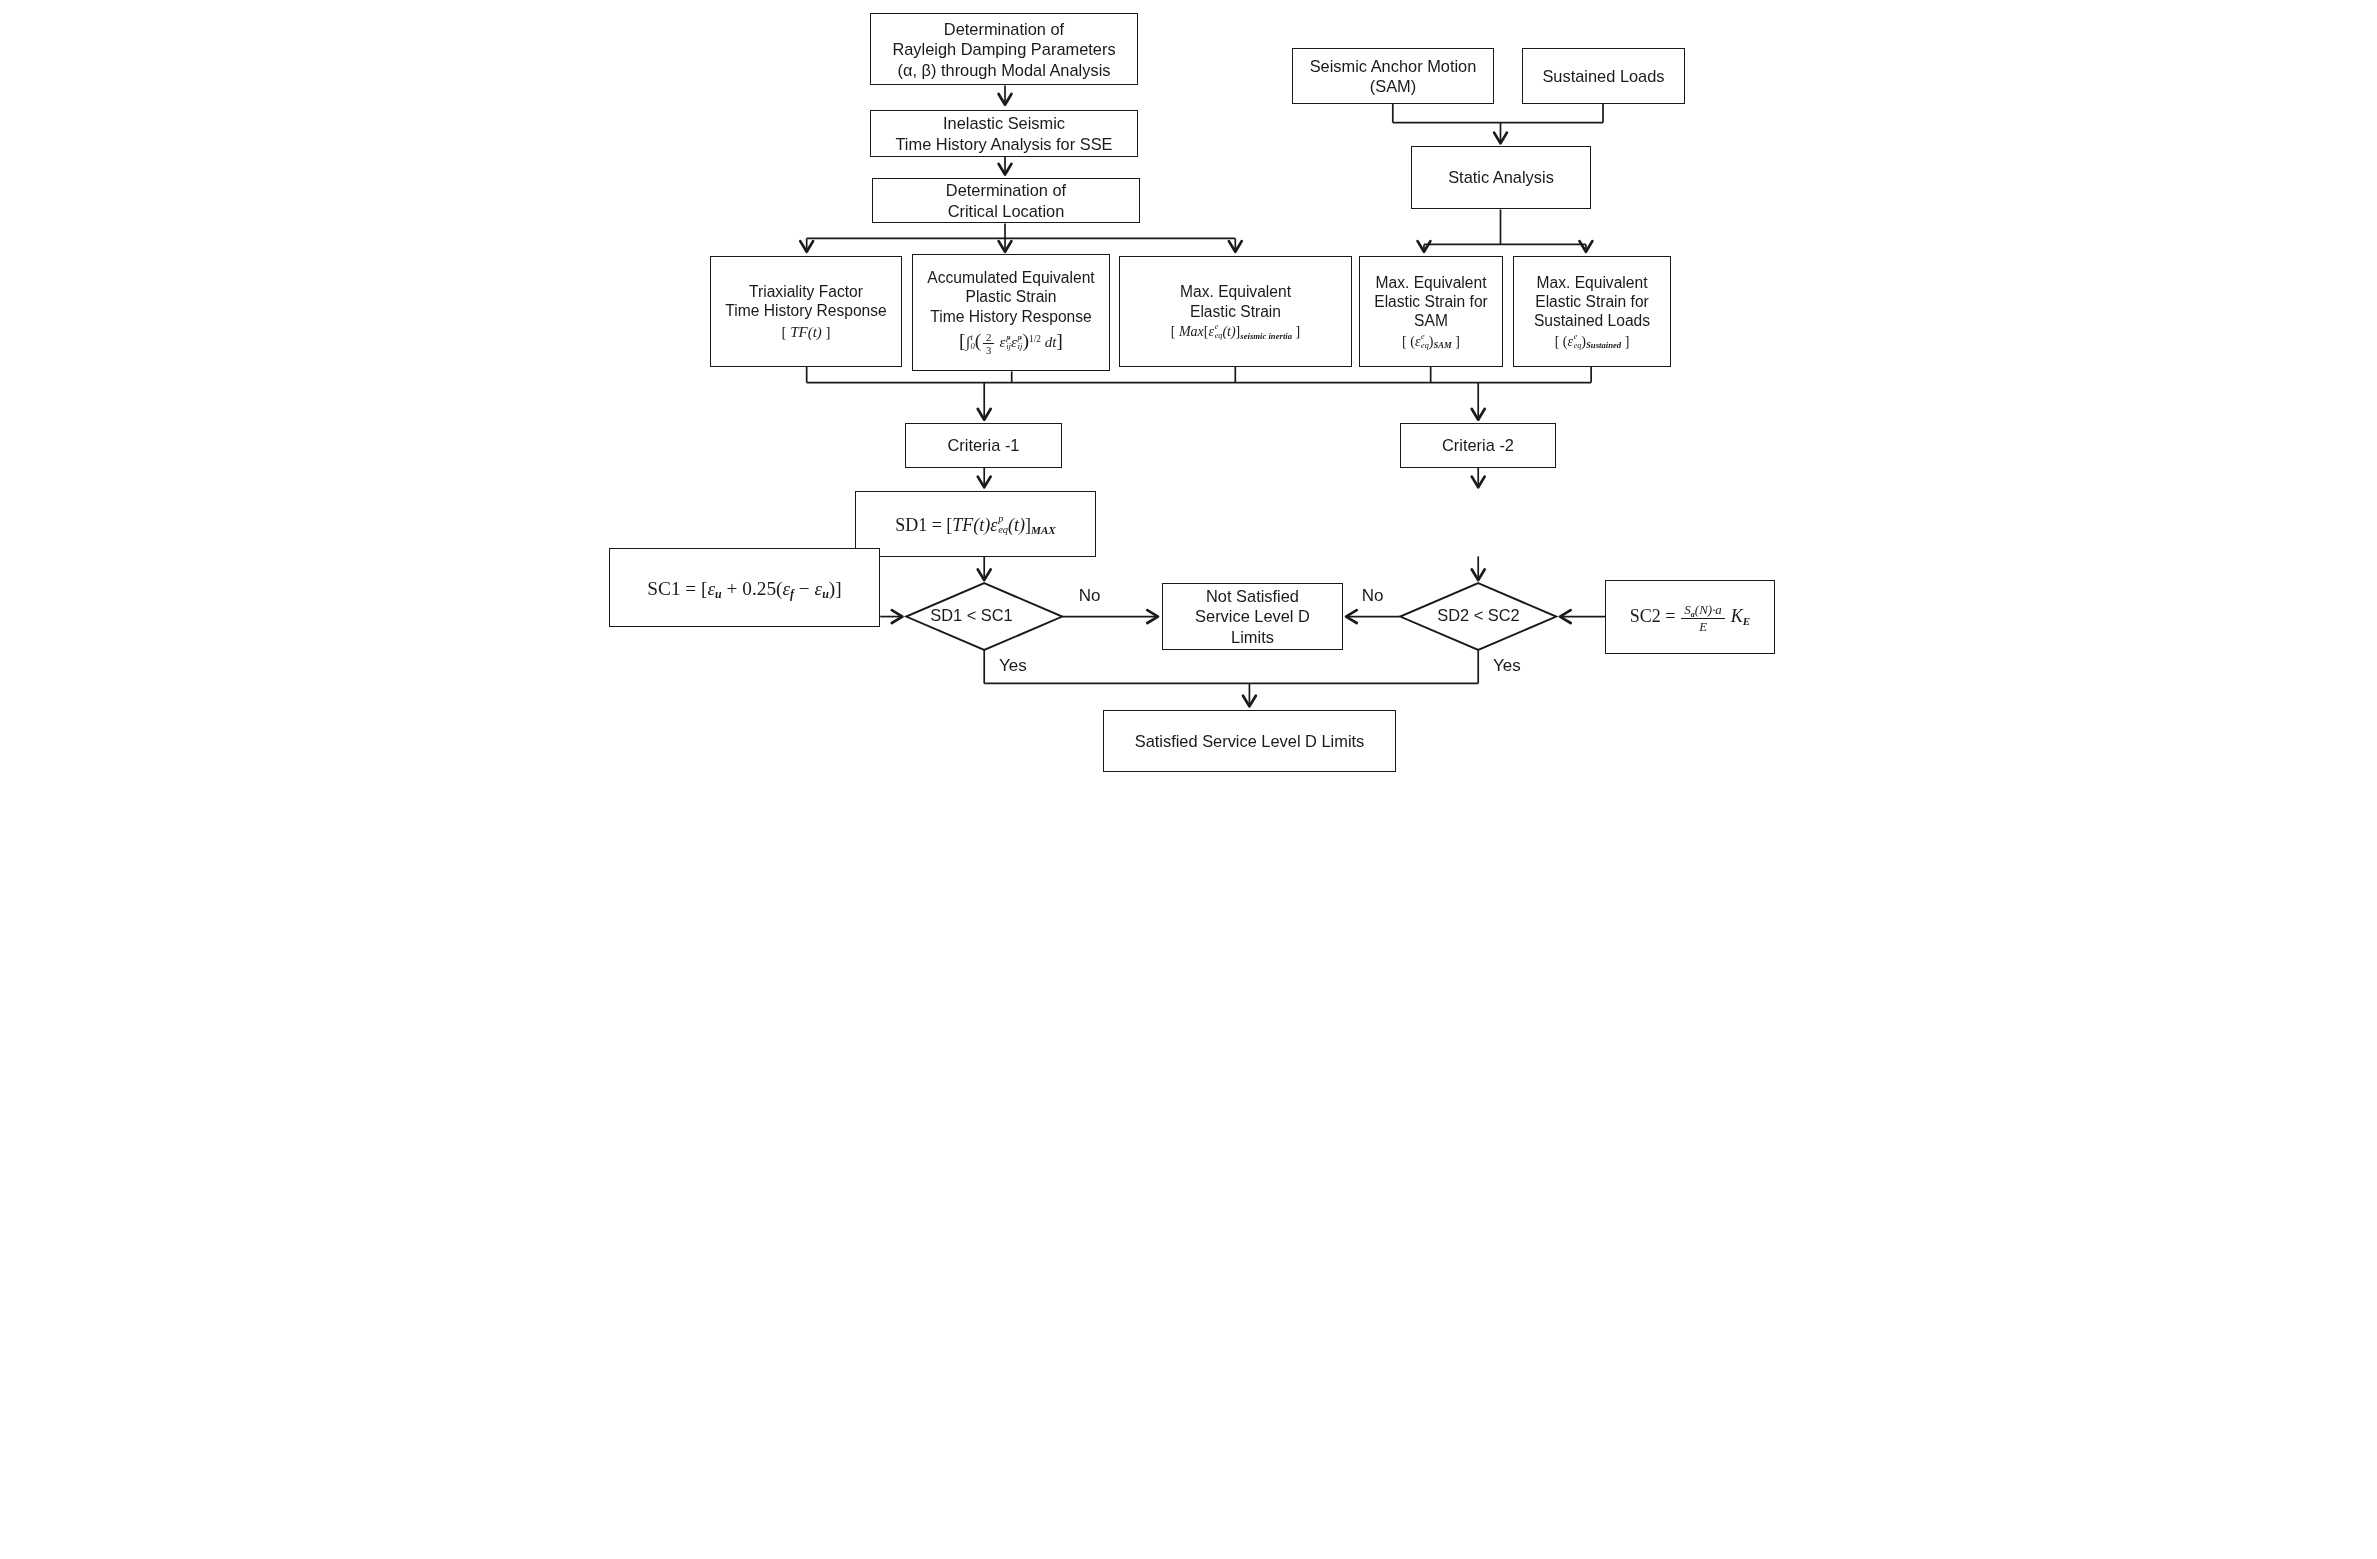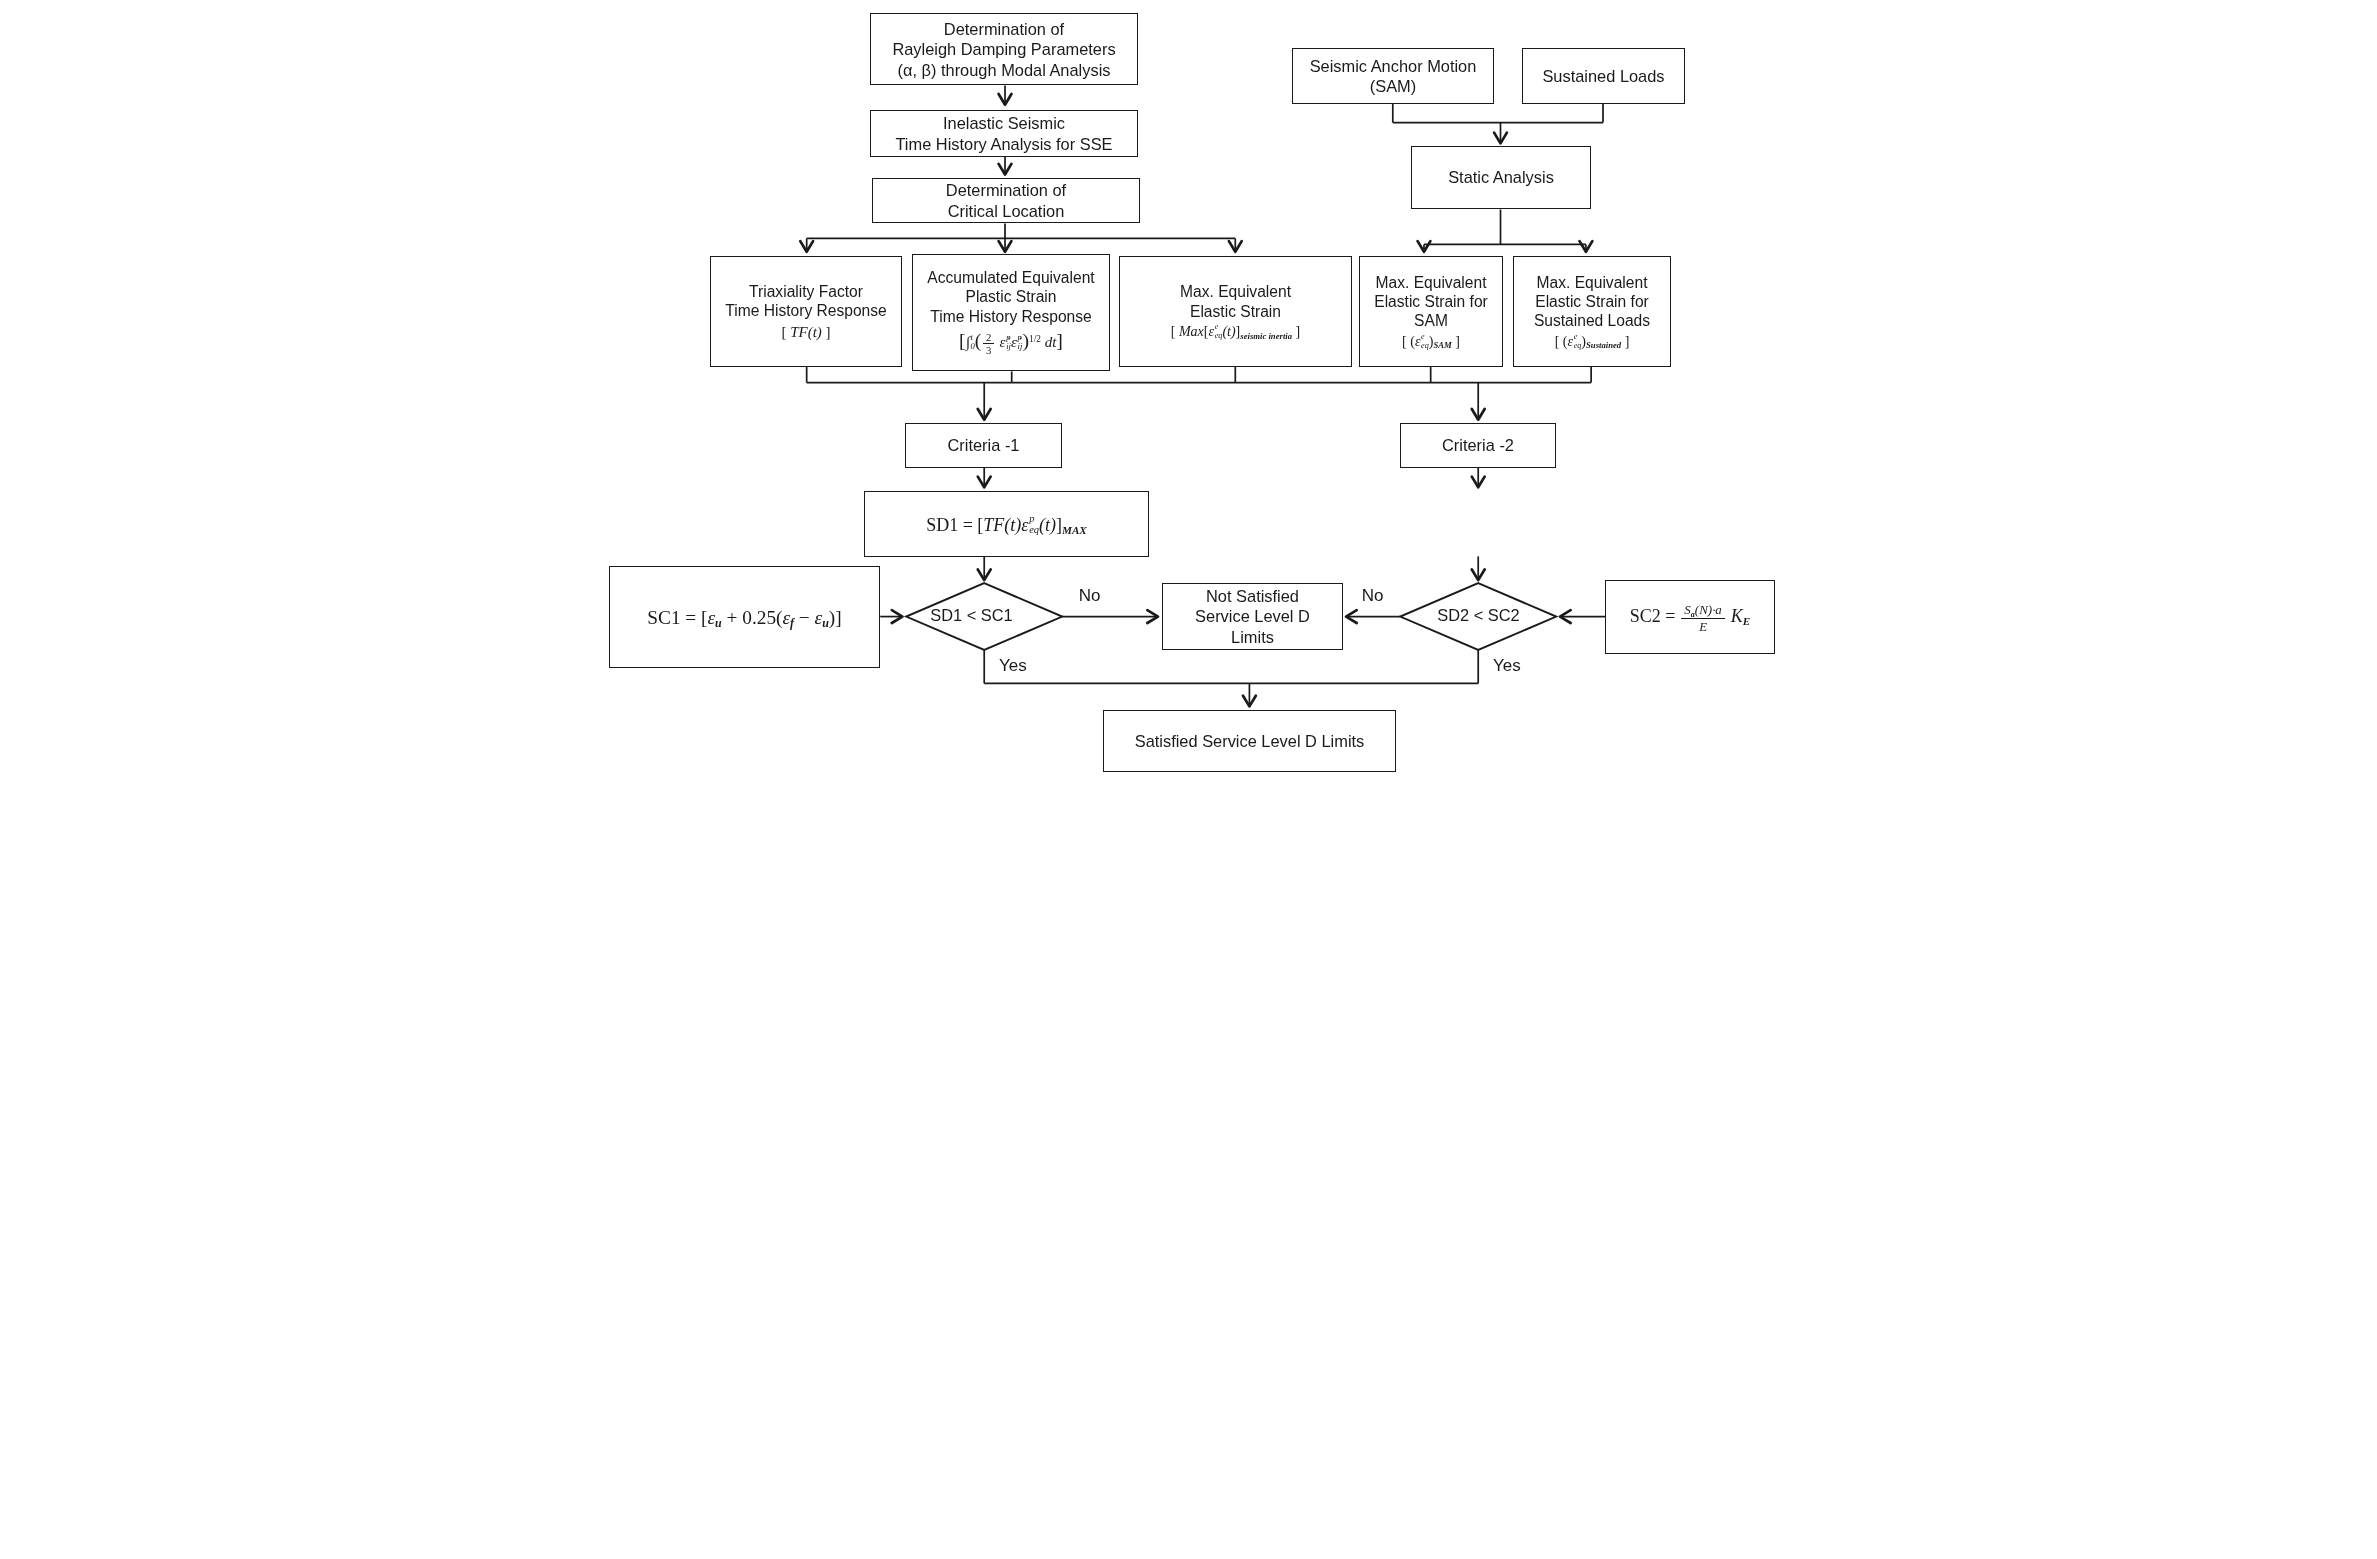--- a/index.html
+++ b/index.html
@@ -224,31 +224,31 @@
         </span><span>)</span><span class="it sb">Sustained</span><span> ]</span></span>
   </div>
 
   <div class="node fs22" style="left:311px;top:423px;width:157px;height:45px;">
     <span class="ln">Criteria -1</span>
   </div>
   <div class="node fs22" style="left:806px;top:423px;width:156px;height:45px;">
     <span class="ln">Criteria -2</span>
   </div>
 
-  <div class="node" style="left:270px;top:491px;width:285px;height:66px;">
+  <div class="node" style="left:261px;top:491px;width:241px;height:66px;">
     <span class="ln formula f24"><span>SD1 = [</span><span class="it">TF(t)</span><span class="sg">
           <span class="it">ε</span>
           <span class="stack">
             <span>p</span>
             <span>eq</span>
           </span>
         </span><span class="it">(t)</span><span>]</span><span class="it sb">MAX</span></span>
   </div>
 
-  <div class="node" style="left:15px;top:566px;width:271px;height:102px;">
+  <div class="node" style="left:15px;top:548px;width:271px;height:79px;">
     <span class="ln formula f26"><span>SC1 = [</span><span class="it">ε</span><span class="it sb">u</span><span> + 0.25(</span><span class="it">ε</span><span class="it sb">f</span><span> − </span><span class="it">ε</span><span class="it sb">u</span><span>)]</span></span>
   </div>
   <div class="node" style="left:1011px;top:580px;width:170px;height:74px;">
     <span class="ln formula f24"><span>SC2 = </span><span class="frac">
           <span class="num"><span class="it">S</span><span class="it sb">a</span><span class="it">(N)·a</span></span>
           <span class="den"><span class="it">E</span></span>
         </span><span> </span><span class="it">K</span><span class="it sb">E</span></span>
   </div>
 
   <div class="dlab" style="left:307px;top:606px;width:141px;">SD1 &lt; SC1</div>

